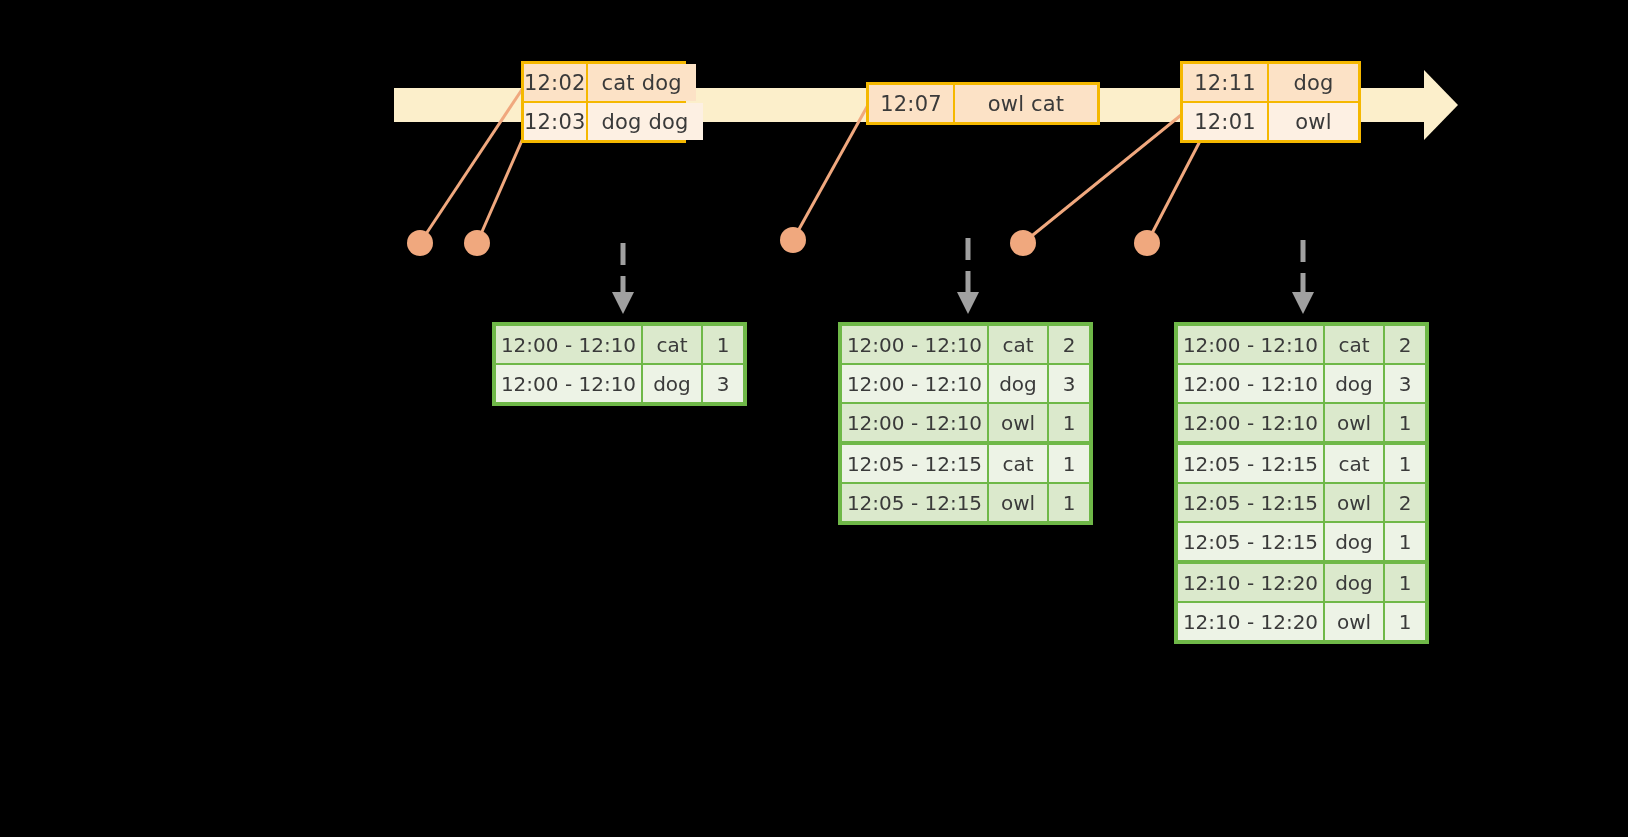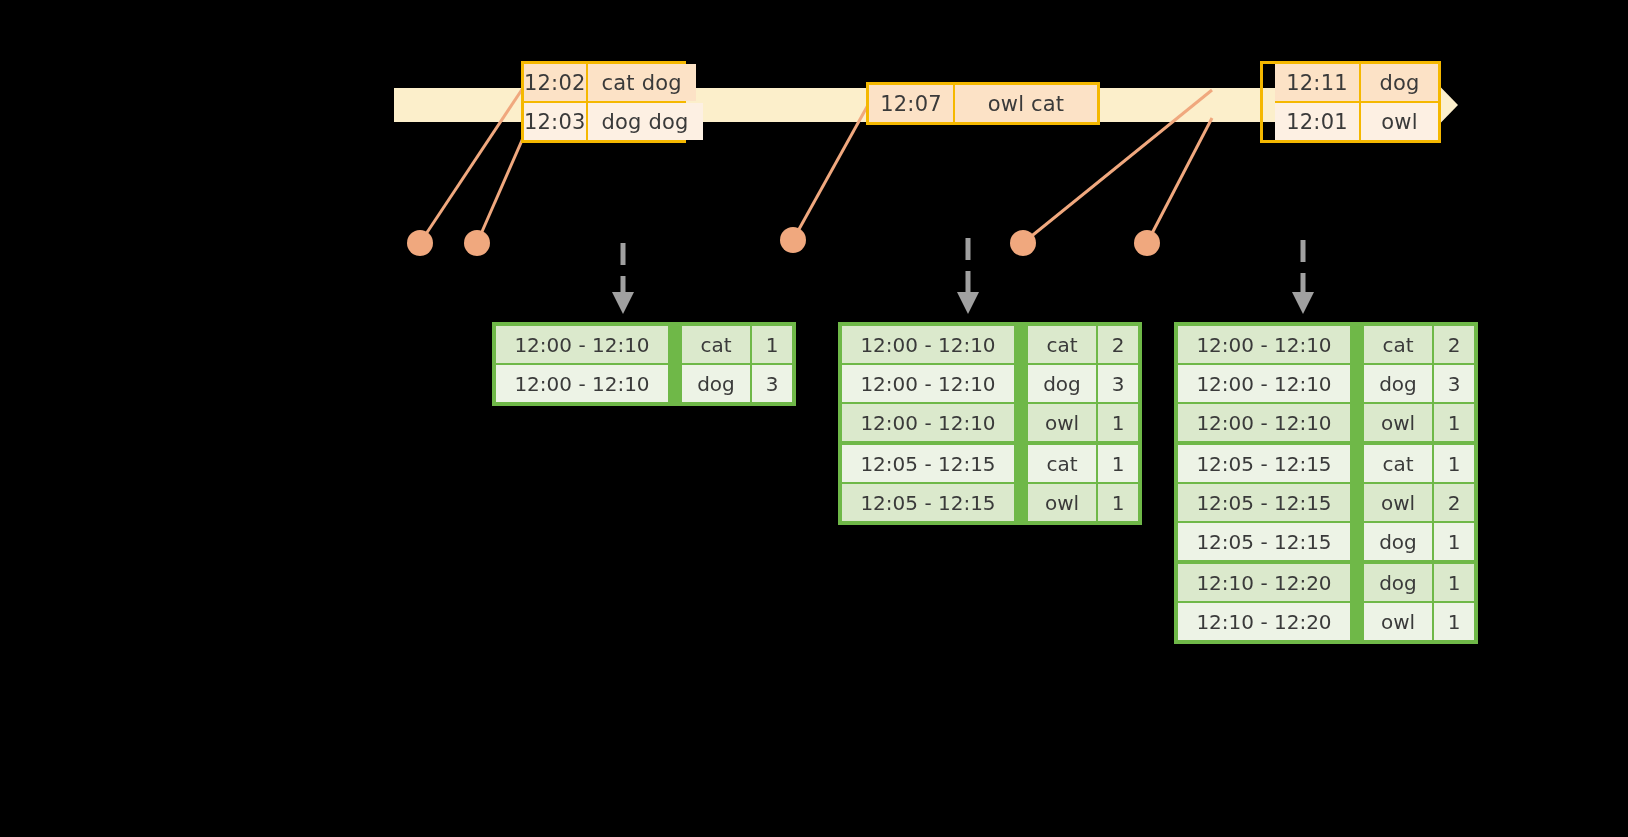--- a/index.html
+++ b/index.html
@@ -69,22 +69,22 @@
   .res-row + .res-row { margin-top: 2px; }
   .res-row.group-start { margin-top: 4px; }
   .res-cell {
     display: flex;
     align-items: center;
     justify-content: center;
     font-size: 20px;
     color: #3a3a3a;
     white-space: nowrap;
   }
-  .rc-window { width: 172px; }
-  .rc-key    { width: 68px; margin-left: 14px; }
+  .rc-window { width: 145px; }
+  .rc-key    { width: 58px; margin-left: 2px; }
   .rc-count  { width: 40px; margin-left: 2px; }
   .tone-a { background: #DBE9CC; }
   .tone-b { background: #EDF3E6; }
 </style>
 </head>
 <body>
 
 <div id="stage">
 
   <svg class="layer" viewBox="0 0 1628 837">
@@ -133,21 +133,21 @@
     </div>
   </div>
 
   <div class="evt-group" style="left:866px; top:82px; width:234px;">
     <div class="evt-row">
       <div class="evt-cell evt-time shade-a">12:07</div>
       <div class="evt-cell evt-val shade-a">owl cat</div>
     </div>
   </div>
 
-  <div class="evt-group" style="left:1260px; top:61px; width:181px;padding-left:12px;">
+  <div class="evt-group" style="left:1180px; top:61px; width:181px;">
     <div class="evt-row">
       <div class="evt-cell evt-time shade-a">12:11</div>
       <div class="evt-cell evt-val shade-a">dog</div>
     </div>
     <div class="evt-row">
       <div class="evt-cell evt-time shade-b">12:01</div>
       <div class="evt-cell evt-val shade-b">owl</div>
     </div>
   </div>
 

